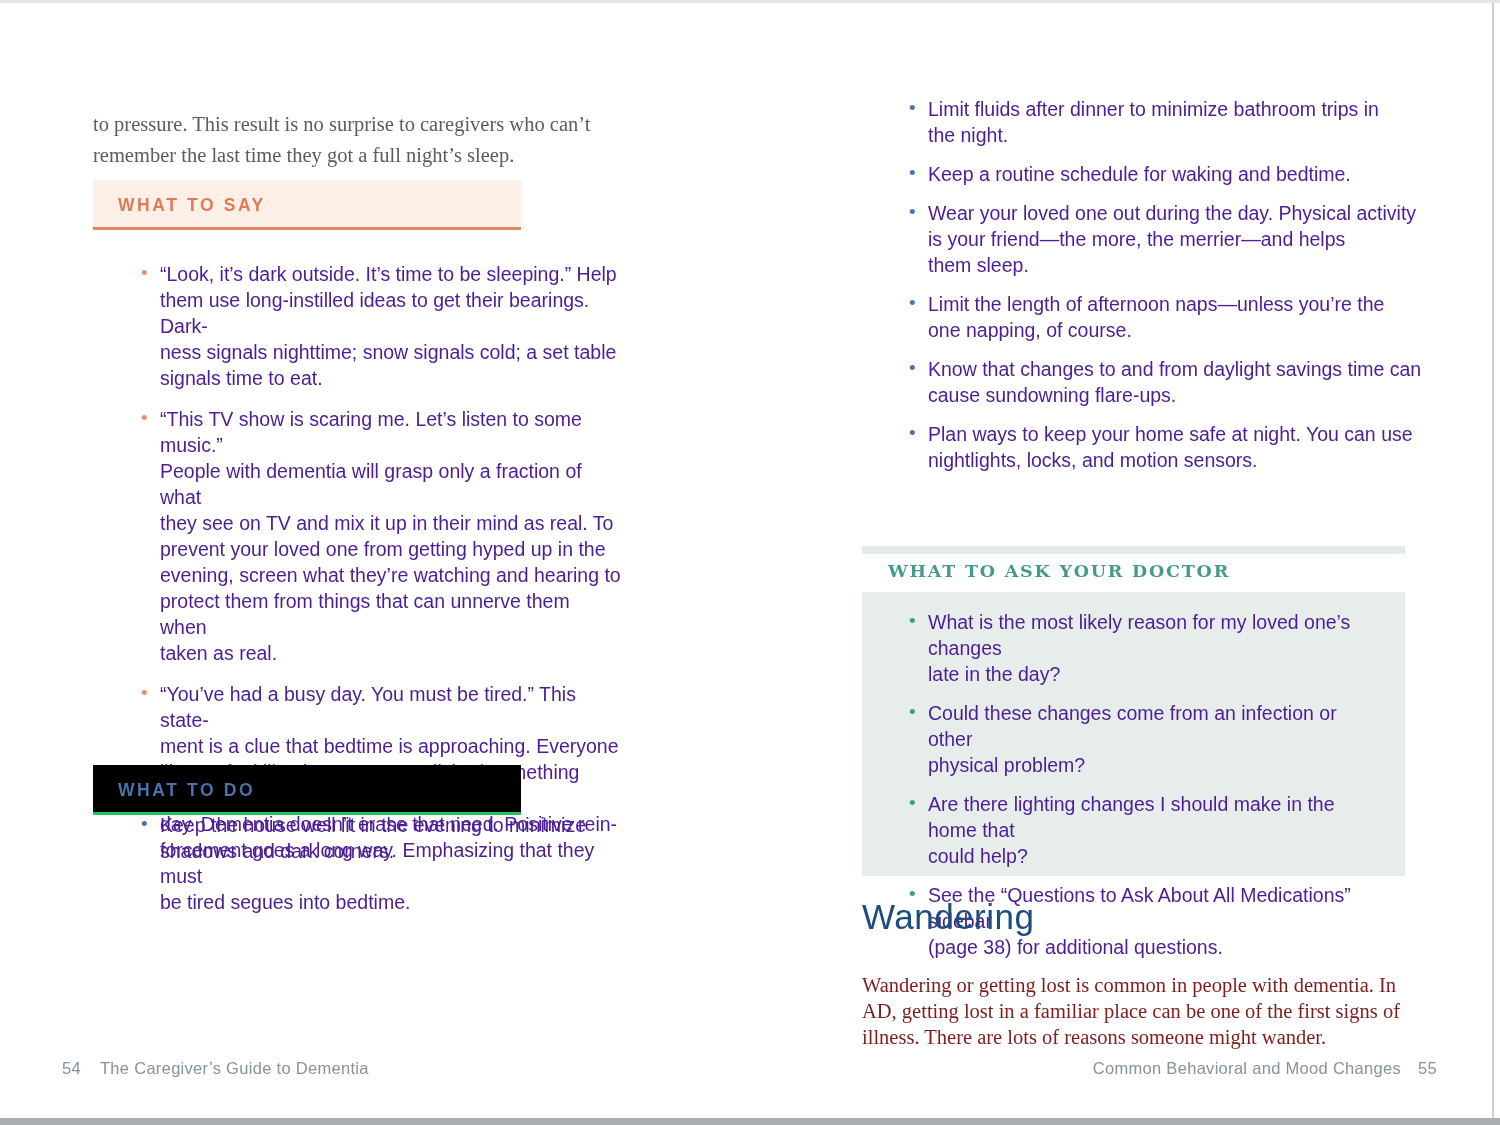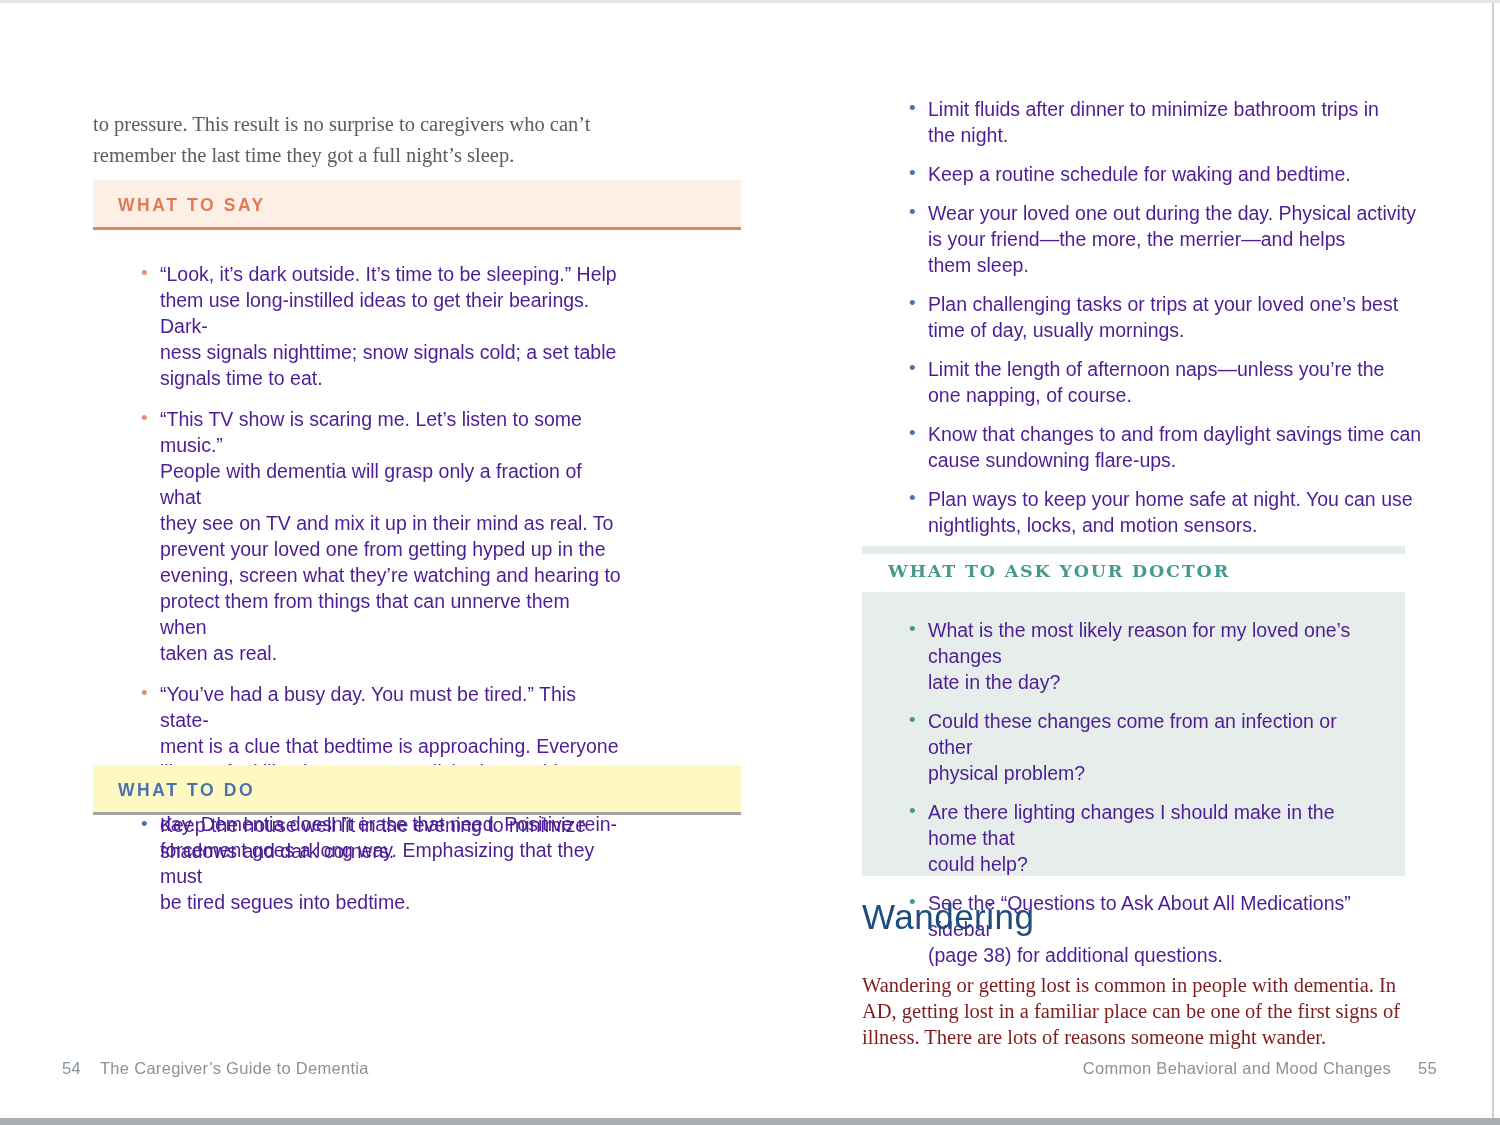--- a/index.html
+++ b/index.html
@@ -12,29 +12,29 @@
   .edge-bottom { position:absolute; bottom:0; left:0; right:0; height:7px; background:#a9aeb0; }
   .edge-right  { position:absolute; top:3px; bottom:7px; right:6px; width:2px; background:#ced1d2; }
 
   .intro {
     position:absolute; left:93px; top:88px; width:525px;
     font-family:"Liberation Serif", serif; font-size:20.5px; line-height:31px;
     color:#575d63; white-space:pre-line;
   }
 
   .band {
-    position:absolute; left:93px; width:648px; height:47px;
+    position:absolute; left:93px; width:428px; height:47px;
     box-sizing:content-box;
   }
   .band .band-title {
     display:block; padding:15px 0 0 25px;
     font-weight:bold; font-size:17.5px; letter-spacing:2.6px;
   }
   .say-band { top:180px; background:#fcefe6; border-bottom:3px solid #e0875f; color:#e07a58; }
-  .do-band  { top:765px; background:#fef9c3; border-bottom:3px solid #a3a3a3; color:#4a72ac; }
+  .do-band  { top:765px; background:#000000; border-bottom:3px solid #22c55e; color:#4a72ac; }
 
   ul.blist {
     list-style:none; margin:4px; padding:0;
     font-size:19.5px; line-height:26px; color:#4c1d95;
   }
   ul.blist li {
     position:relative; padding-left:19px; white-space:pre-line;
   }
   ul.blist li::before {
     content:"\2022"; position:absolute; left:0; top:-1px; font-size:19px;
@@ -55,21 +55,21 @@
     position:absolute; left:862px; top:546px; width:543px; height:8px;
     background:#e3eae7;
   }
   .doctor-title {
     position:absolute; left:888px; top:561px;
     font-family:"DejaVu Serif", serif; font-weight:bold;
     font-size:17.5px; letter-spacing:1.8px; color:#459a8e;
   }
   .doctor-box {
     position:absolute; left:862px; top:592px; width:543px; height:284px;
-    background:#e6edea; box-sizing:border-box; padding:21px 0 0 43px;
+    background:#e6edea; box-sizing:border-box; padding:13px 0 0 43px;
   }
   .doctor-list { width:470px; }
   .doctor-list li { margin-bottom:13px; }
   .doctor-list li::before { color:#3f9a8e; }
 
   .wander-title {
     position:absolute; left:862px; top:897px;
     font-size:35px; font-weight:normal; color:#1c4d7c; letter-spacing:0.5px;
     margin:0;
   }
@@ -78,21 +78,21 @@
     font-family:"Liberation Serif", serif; font-size:20.5px; line-height:26px;
     color:#7f1d1d; white-space:pre-line;
   }
 
   .footer {
     position:absolute; top:1059px; font-size:16.5px; color:#87929a; letter-spacing:0.3px;
   }
   .footer-left { left:62px;text-align:right; }
   .footer-right { right:63px; text-align:right; }
   .footer .pnum-gap-r { margin-right:19px; }
-  .footer .pnum-gap-l { margin-left:27px; }
+  .footer .pnum-gap-l { margin-left:17px; }
 </style>
 </head>
 <body>
 
 <div class="sheet">
   <div class="edge-top"></div>
   <div class="edge-bottom"></div>
   <div class="edge-right"></div>
 
   <p class="intro">to pressure. This result is no surprise to caregivers who can’t
@@ -135,22 +135,20 @@
     <span class="pnum-gap-r">54</span><span>The Caregiver’s Guide to Dementia</span>
   </div>
 
   <ul class="blist right-tips">
       <li>Limit fluids after dinner to minimize bathroom trips in
 the night.</li>
       <li>Keep a routine schedule for waking and bedtime.</li>
       <li>Wear your loved one out during the day. Physical activity
 is your friend—the more, the merrier—and helps
 them sleep.</li>
-      <li>Plan challenging tasks or trips at your loved one’s best
-time of day, usually mornings.</li>
       <li>Limit the length of afternoon naps—unless you’re the
 one napping, of course.</li>
       <li>Know that changes to and from daylight savings time can
 cause sundowning flare-ups.</li>
       <li>Plan ways to keep your home safe at night. You can use
 nightlights, locks, and motion sensors.</li>
     </ul>
 
   <div class="doctor-bar"></div>
 

